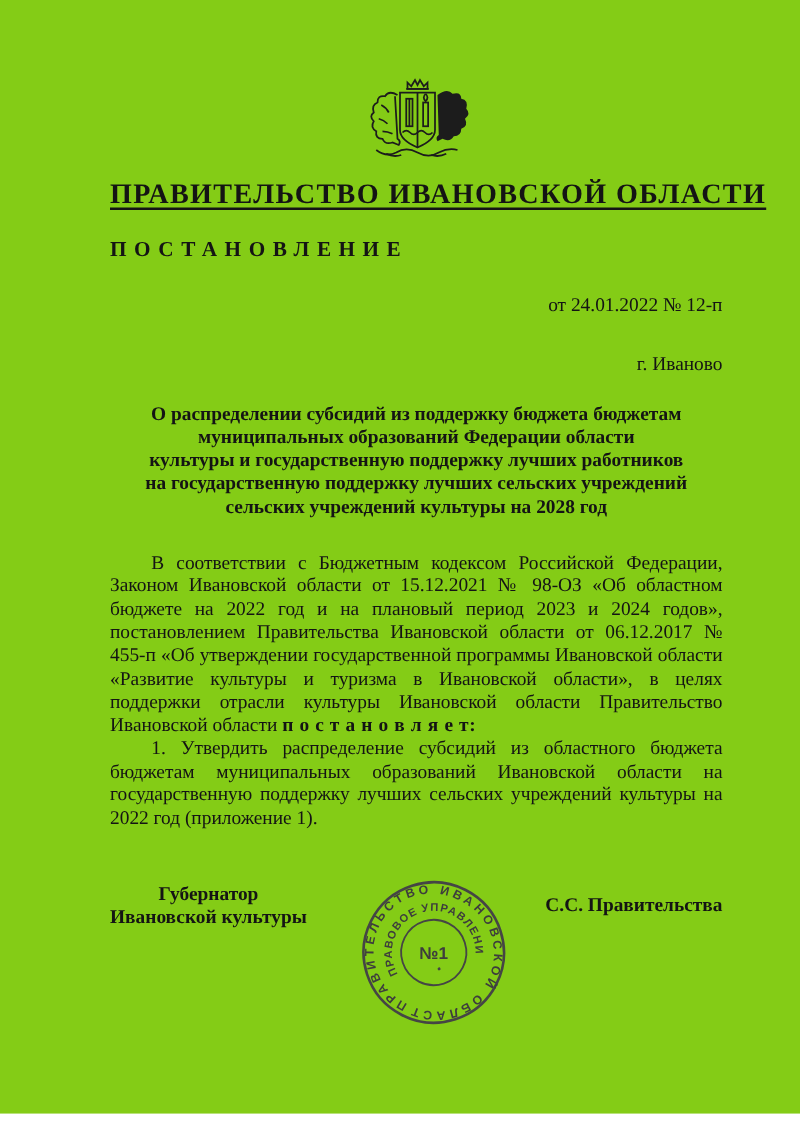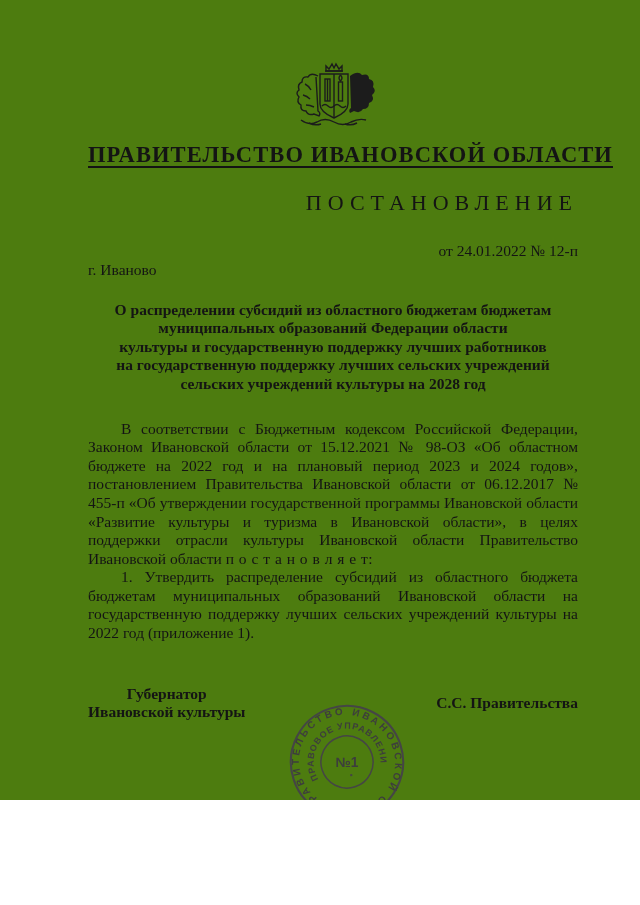--- a/index.html
+++ b/index.html
@@ -1,19 +1,19 @@
 <!DOCTYPE html>
 <html lang="ru"><head>
 <meta charset="utf-8">
 <style>
   html,body{margin:0;padding:0;background:#ffffff;}
   .page{
     position:relative;
-    width:640px;height:800px;
-    background:#4d7c0f;
+    width:640px;height:891px;
+    background:#84cc16;
     color:#141414;
     font-family:"Liberation Serif","DejaVu Serif",serif;
     font-size:15.5px;line-height:1.2;
     overflow:hidden;
   }
   .content{padding:0 62px 0 88px;}
   .emblem-wrap{
     margin:62px auto 0 auto;
     width:92px;height:66px;
     display:flex;justify-content:center;align-items:flex-end;
@@ -24,41 +24,41 @@
     font-size:22.5px;
     font-weight:bold;
     letter-spacing:1.1px;
     text-decoration:underline;
     text-decoration-thickness:2px;
     text-underline-offset:4px;
     white-space:nowrap;
   }
   .doc-type{
     margin:22px 0 0 0;
-    text-align:right;
-    font-size:22px;
-    font-weight:normal;
+    text-align:left;
+    font-size:17px;
+    font-weight:bold;
     letter-spacing:6px;
   }
   .date-line{margin-top:26px;text-align:right;}
-  .city-line{text-align:left;}
+  .city-line{text-align:right;margin-top:28px;}
   .doc-title{
     margin-top:21px;
     text-align:center;
     font-weight:bold;
   }
   .doc-title div{white-space:nowrap;}
   .body-text{margin-top:26px;}
   .body-text p{
     margin:0;
     text-align:justify;
     text-indent:33px;
   }
   .decree-word{
-    font-weight:normal;
+    font-weight:bold;
     letter-spacing:0.5px;
     white-space:nowrap;
   }
   .sig-row{
     margin-top:42px;
     display:flex;
     justify-content:space-between;
     align-items:center;
   }
   .sig-position{font-weight:bold;text-align:center;}
@@ -113,21 +113,21 @@
     </div>
 
     <h1 class="org-name">ПРАВИТЕЛЬСТВО ИВАНОВСКОЙ ОБЛАСТИ</h1>
 
     <h2 class="doc-type">ПОСТАНОВЛЕНИЕ</h2>
 
     <div class="date-line">от 24.01.2022 № 12-п</div>
     <div class="city-line">г. Иваново</div>
 
     <div class="doc-title">
-      <div>О распределении субсидий из областного бюджетам бюджетам</div>
+      <div>О распределении субсидий из поддержку бюджета бюджетам</div>
       <div>муниципальных образований Федерации области</div>
       <div>культуры и государственную поддержку лучших работников</div>
       <div>на государственную поддержку лучших сельских учреждений</div>
       <div>сельских учреждений культуры на 2028 год</div>
     </div>
 
     <div class="body-text">
       <p><span>В соответствии с Бюджетным кодексом Российской Федерации, Законом Ивановской области от 15.12.2021 № 98-ОЗ «Об областном бюджете на 2022 год и на плановый период 2023 и 2024 годов», постановлением Правительства Ивановской области от 06.12.2017 № 455-п «Об утверждении государственной программы Ивановской области «Развитие культуры и туризма в Ивановской области», в целях поддержки отрасли культуры Ивановской области Правительство Ивановской области </span><span class="decree-word">п о с т а н о в л я е т:</span></p>
       <p>1. Утвердить распределение субсидий из областного бюджета бюджетам муниципальных образований Ивановской области на государственную поддержку лучших сельских учреждений культуры на 2022 год (приложение 1).</p>
     </div>

